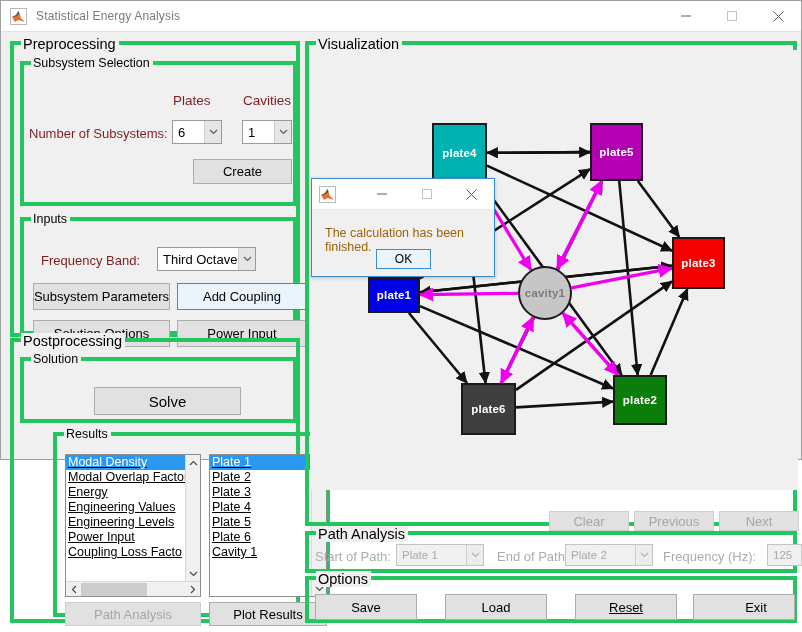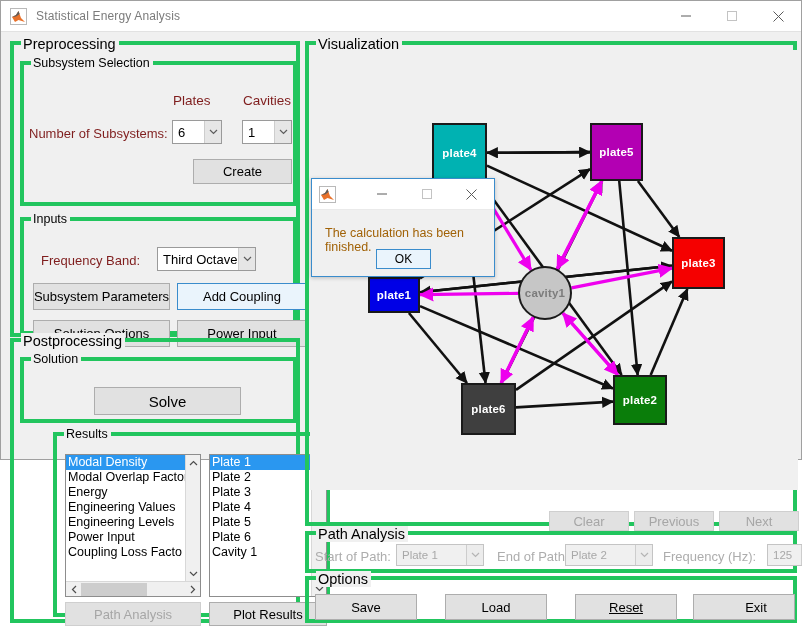--- a/index.html
+++ b/index.html
@@ -117,20 +117,21 @@
   }
   .lbl.disabled { color: #adadad; }
 
   
   .listbox {
     position: absolute;
     background: #ffffff;
     border: 1px solid #8d8d8d;
     overflow: hidden;
     display: flex;
+    text-decoration: underline;
   }
   .lb-items {
     flex: 1 1 auto;
     overflow: hidden;
     padding: 0;
   }
   .lb-item {
     height: 15px; line-height: 15px;
     font-size: 12.5px;
     padding-left: 2px;

